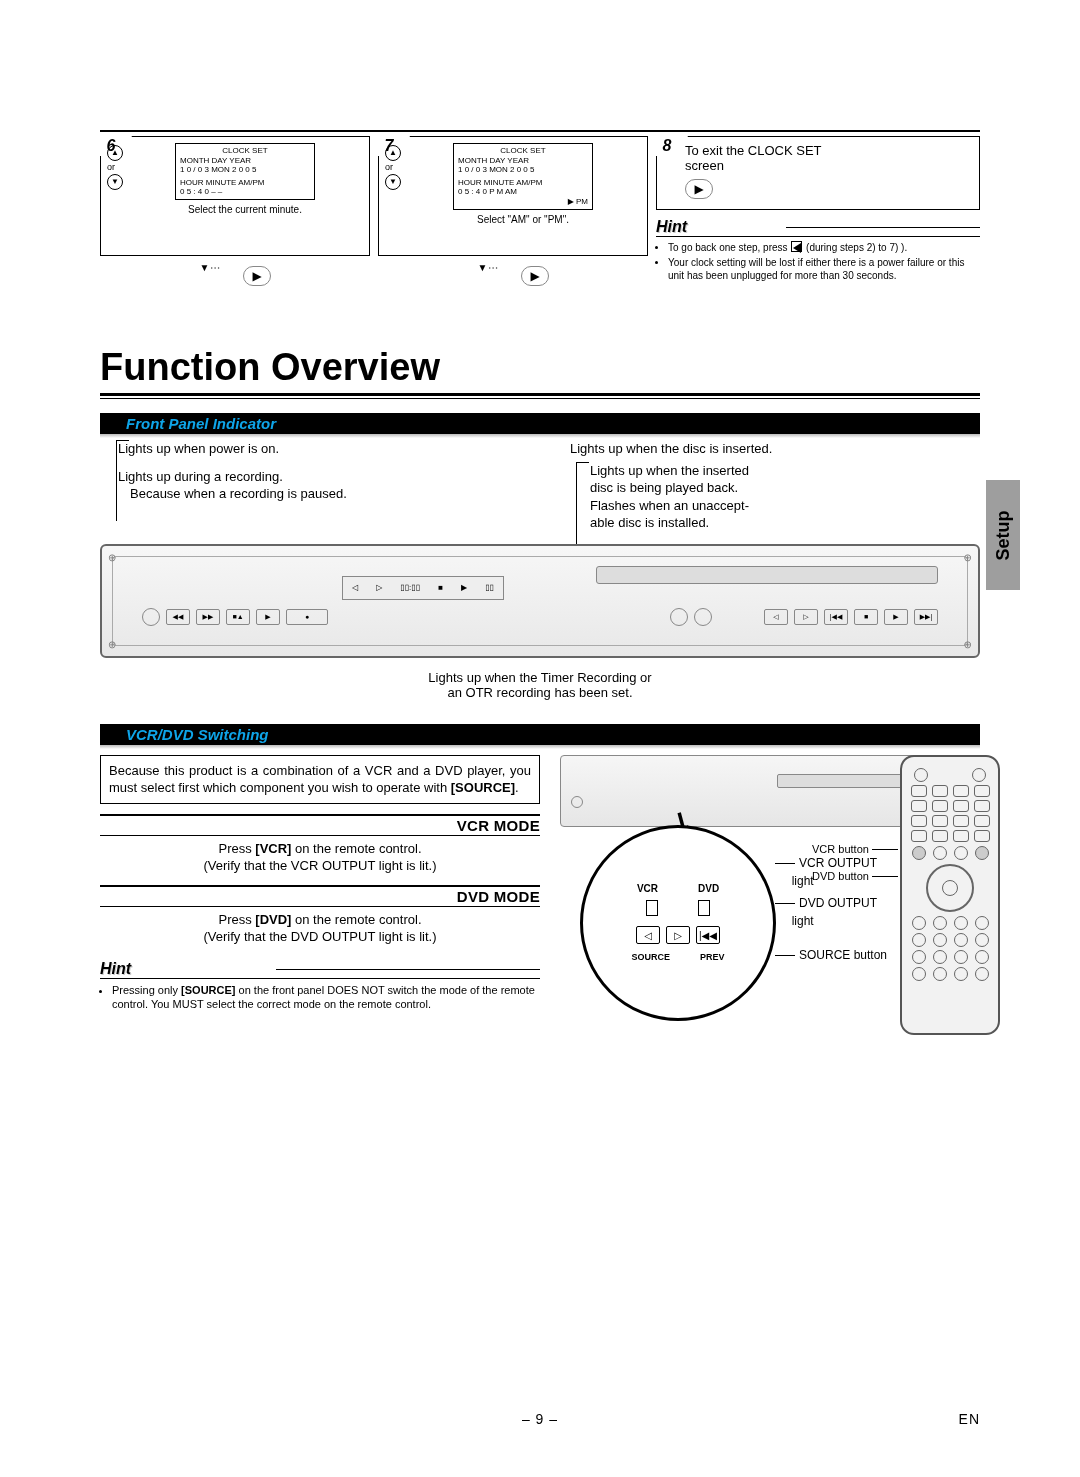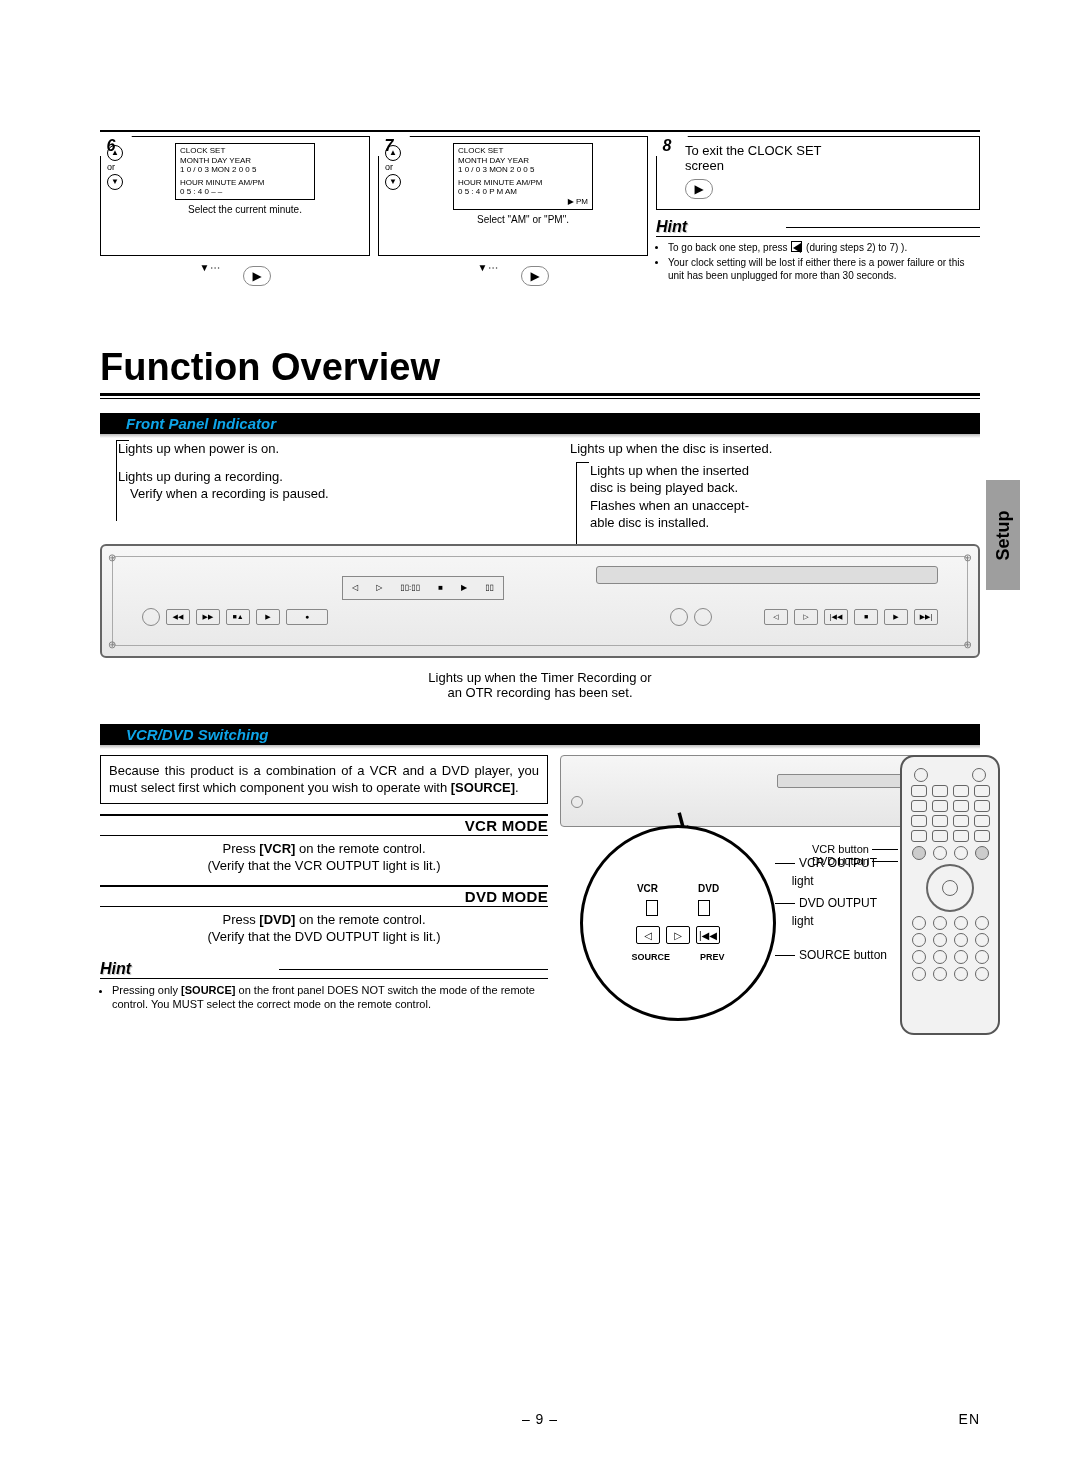--- a/index.html
+++ b/index.html
@@ -57,21 +57,21 @@
     border-bottom: 20px solid transparent;
   }
   .step-mini {
     border: 0.5px solid #000;
     width: 130px;
     margin: 0 auto 4px auto;
     padding: 2px 4px;
     font-size: 8px;
     line-height: 1.2;
   }
-  .step-mini .hd { border-bottom: 0; font-size: 8px; }
+  .step-mini .hd { text-align: center; border-bottom: 0; font-size: 8px; }
   .step-caption { text-align: center; font-size: 10px; margin-top: 4px; }
   .step-updown {
     position: absolute;
     left: 6px;
     top: 6px;
     font-size: 9px;
     line-height: 1;
   }
   .updown-btn {
     width: 14px; height: 14px; border-radius: 50%;
@@ -202,21 +202,21 @@
     align-items:center; justify-content:space-around;}
   .device-btns { position:absolute; left:40px; top:60px; right:40px; height:22px;
     display:flex; gap:6px; align-items:center;}
   .device-btn { width:22px; height:14px; border:1px solid #888; border-radius:2px;
     font-size:7px; display:flex; align-items:center; justify-content:center;}
   .device-knob { width:16px; height:16px; border:1px solid #888; border-radius:50%; }
 
   .ind-below { font-size: 13px; text-align:center; margin-top:6px;}
 
   
-  .bottom-cols { display:flex; gap:12px; margin-top:10px;}
+  .bottom-cols { display:flex; gap:20px; margin-top:10px;}
   .col-left { flex:1; }
   .col-right { width:420px; position:relative;}
   .bordered-para {
     border:1px solid #000; padding:6px 8px; font-size:13px; line-height:1.35;
     text-align: justify;
   }
   .mode-head {
     text-align:right; font-weight:bold; font-size:15px;
     border-top:2px solid #000; border-bottom:1px solid #000;
     margin:10px 0 4px 0; padding:1px 0;
@@ -272,21 +272,21 @@
     text-align:center;
   }
   .remote .r-row { display:flex; justify-content:space-around; margin:3px 0;}
   .r-btn { width:14px; height:10px; border:1px solid #666; border-radius:3px; }
   .r-btn.round { width:12px; height:12px; border-radius:50%; }
   .r-ring { width:44px; height:44px; border:2px solid #666; border-radius:50%;
     margin:4px auto; position:relative;}
   .r-ring::after{content:""; position:absolute; inset:14px; border:1px solid #666;
     border-radius:50%;}
   .remote-lines { position:absolute; left:-30px; top:100px; font-size:11px;}
-  .remote-lines div { margin:0 0; white-space:nowrap;}
+  .remote-lines div { margin:15px 0; white-space:nowrap;}
   .remote-lines .ln { display:inline-block; width:26px; border-top:1px solid #000;
     vertical-align:middle;}
 
   
   .footer { position:absolute; bottom:50px; left:0; right:0;
     text-align:center; font-size:14px; letter-spacing:1px;}
   .footer .en { position:absolute; right:100px; }
 
   .tri-left { display:inline-block; width:0; height:0;
     border-top:5px solid transparent; border-bottom:5px solid transparent;
@@ -383,21 +383,21 @@
     <div class="bar">Front Panel Indicator</div>
   </div>
   <div class="ind-row ind-text">
     <div class="ind-left">
       <div style="position:relative;">
         <span style="position:absolute;left:-14px;top:0;border-left:1px solid #000;border-top:1px solid #000;width:12px;height:80px;"></span>
         <span>Lights up when power is on.</span>
       </div>
       <div style="margin-top:10px; position:relative;">
         <span>Lights up during a recording.</span><br>
-        <span>Verify when a recording is paused.</span>
+        <span>Because when a recording is paused.</span>
       </div>
     </div>
     <div class="ind-right">
       <div>Lights up when the disc is inserted.</div>
       <div style="margin-top:4px; padding-left:20px; position:relative;">
         <span style="position:absolute;left:6px;top:0;border-left:1px solid #000;border-top:1px solid #000;width:12px;height:90px;"></span>
         <span>Lights up when the inserted</span><br>
         <span>disc is being played back.</span><br>
         <span>Flashes when an unaccept-</span><br>
         <span>able disc is installed.</span>

